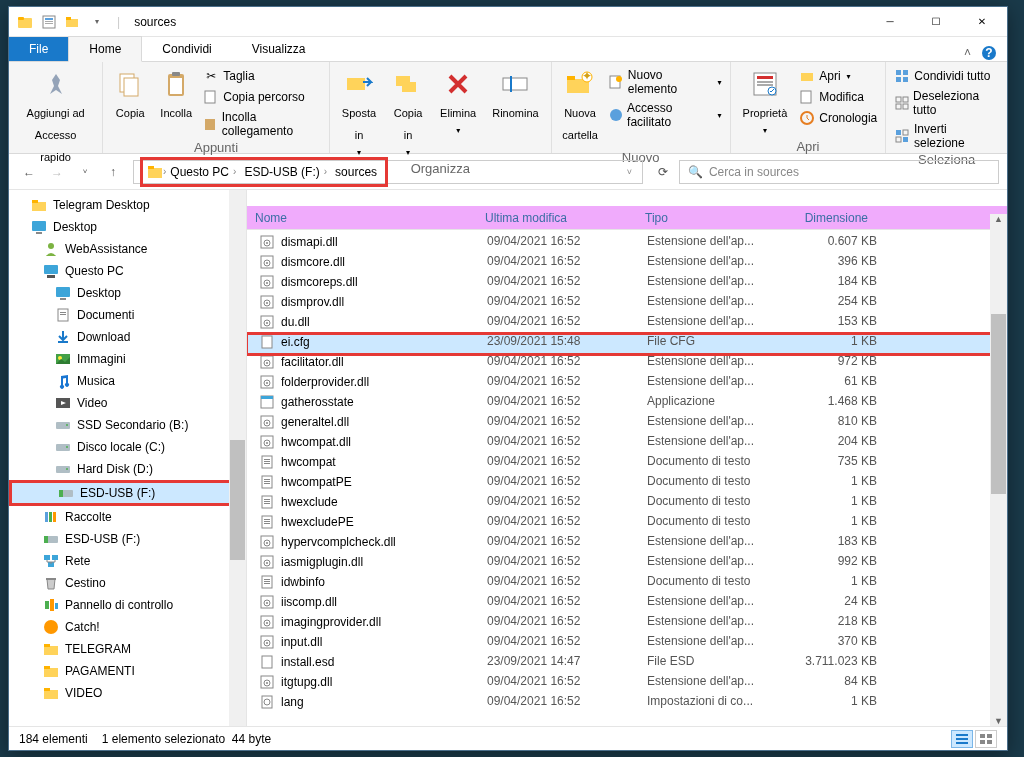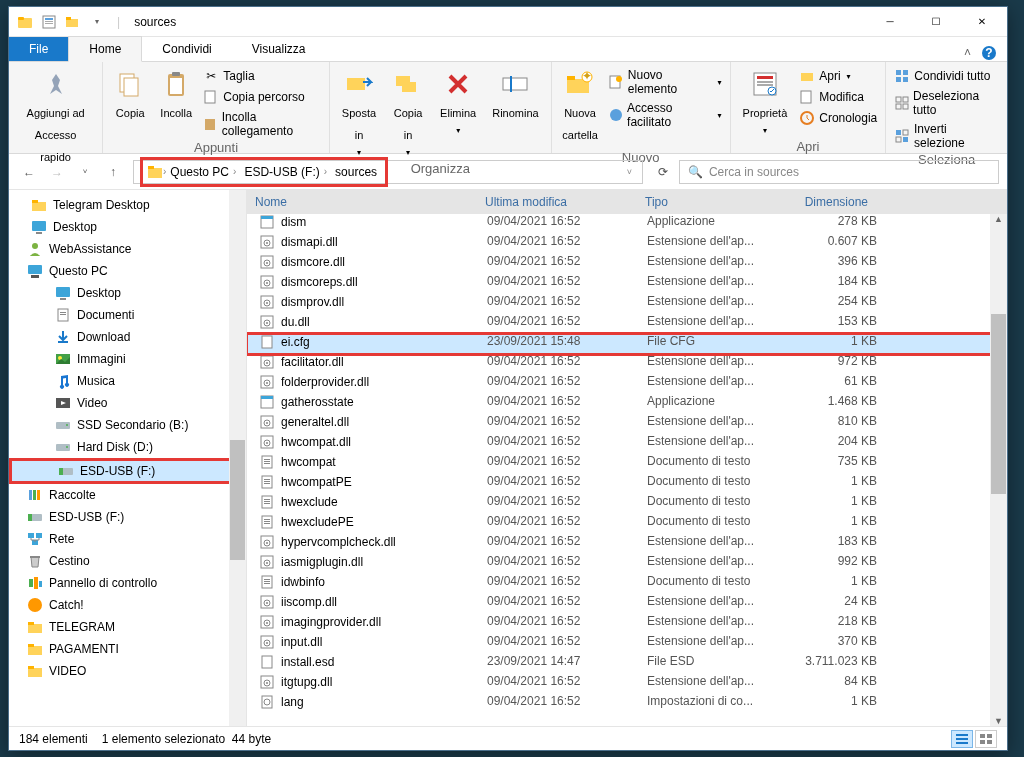--- a/index.html
+++ b/index.html
@@ -33,26 +33,26 @@
 .bc-highlight{border:3px solid #e53935;padding:1px 4px;margin-left:2px;display:flex;align-items:center;height:30px}
 .bc-seg{display:flex;align-items:center;gap:4px;padding:0 4px}
 .bc-chev{color:#888;font-size:10px}
 .refresh{width:24px;display:inline-flex;justify-content:center;color:#555}
 .search{width:320px;border:1px solid #ccc;height:24px;display:flex;align-items:center;padding:0 8px;color:#888;gap:6px}
 .body{display:flex;height:calc(100% - 30px - 25px - 92px - 36px - 24px)}
 .tree{width:238px;border-right:1px solid #e5e5e5;overflow:hidden;padding-top:4px;position:relative}
 .tree-scroll{position:absolute;right:0;top:0;width:17px;height:100%;background:#f0f0f0;display:flex;flex-direction:column;align-items:center}
 .tree-thumb{width:15px;background:#c0c0c0;position:absolute;right:1px;top:250px;height:120px}
 .tnode{display:flex;align-items:center;gap:6px;padding:3px 0;padding-left:22px}
-.tnode.l1{padding-left:18px}
+.tnode.l1{padding-left:34px}
 .tnode.l2{padding-left:46px}
 .tnode.sel{border:3px solid #e53935;background:#cce8ff;padding-top:2px;padding-bottom:2px}
 .ticon{width:16px;height:16px;display:inline-flex;align-items:center;justify-content:center}
 .list{flex:1;position:relative;overflow:hidden}
-.list-header{display:flex;border-bottom:1px solid #e5e5e5;background:#e5e5e5;position:sticky;top:0;height:24px;align-items:center}
+.list-header{display:flex;border-bottom:1px solid #e5e5e5;background:#f0abfc;position:sticky;top:16px;height:24px;align-items:center}
 .lh{padding:4px 8px;color:#3b6ea5;font-size:12px;border-right:1px solid transparent}
 .lh.name{width:230px}
 .lh.date{width:160px}
 .lh.type{width:140px}
 .lh.size{width:100px;text-align:right}
 .list-rows{overflow:hidden}
 .row{display:flex;align-items:flex-start;height:20px;padding-left:10px}
 .row.sel{background:#cce8ff;outline:3px solid #e53935;outline-offset:-1px}
 .row .c-name{width:230px;display:flex;align-items:center;gap:6px;padding-left:2px}
 .row .c-date{width:160px;color:#555}
@@ -496,20 +496,29 @@
           </span>
           <span>SSD Secondario (B:)</span>
         </div>
         <div class="tnode l2">
           <span class="ticon">
             <svg width="16" height="16">
               <rect x="1" y="5" width="14" height="7" fill="#b0bec5" rx="1"></rect>
               <circle cx="12" cy="8" r="1" fill="#4caf50"></circle>
             </svg>
           </span>
+          <span>Disco locale (C:)</span>
+        </div>
+        <div class="tnode l2">
+          <span class="ticon">
+            <svg width="16" height="16">
+              <rect x="1" y="5" width="14" height="7" fill="#b0bec5" rx="1"></rect>
+              <circle cx="12" cy="8" r="1" fill="#4caf50"></circle>
+            </svg>
+          </span>
           <span>Hard Disk (D:)</span>
         </div>
         <div class="tnode l2 sel">
           <span class="ticon">
             <svg width="16" height="16">
               <rect x="1" y="5" width="14" height="7" fill="#b0bec5" rx="1"></rect>
               <rect x="1" y="5" width="4" height="7" fill="#4caf50"></rect>
             </svg>
           </span>
           <span>ESD-USB (F:)</span>

